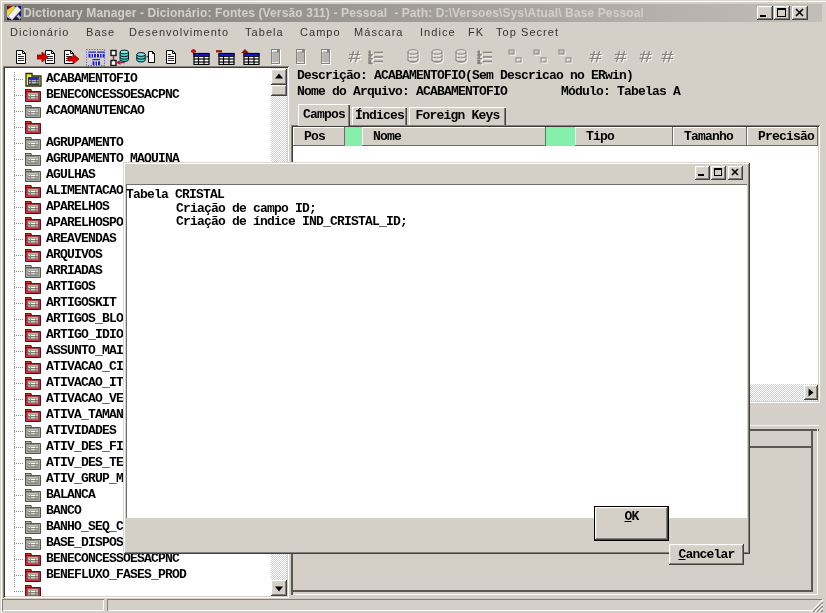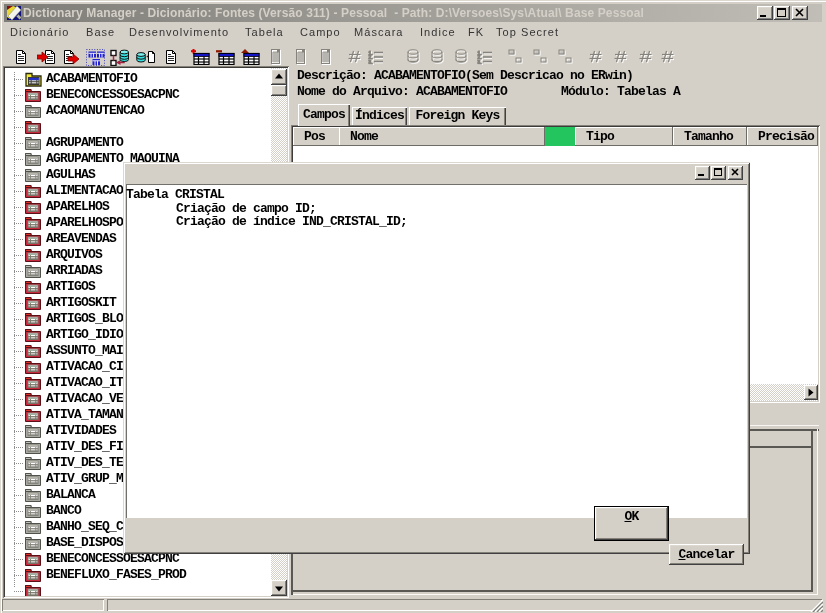--- a/index.html
+++ b/index.html
@@ -969,23 +969,23 @@
 <div class="sb" style="left:271px;top:580px;width:16px;height:16px"><svg width="16" height="16">
       <path d="M8 11.5 l4 -5 h-8 z" fill="#000"></path>
     </svg></div>
 <div class="tl" style="left:297px;top:68px">Descrição: ACABAMENTOFIO(Sem Descricao no ERwin)</div>
 <div class="tl" style="left:297px;top:84px">Nome do Arquivo: ACABAMENTOFIO</div>
 <div class="tl" style="left:561px;top:84px">Módulo: Tabelas A</div>
 <div class="tab" style="left:298px;top:104px;width:52px;height:22px;line-height:22px;z-index:3">Campos</div>
 <div class="tab" style="left:352px;top:107px;width:55px;height:19px;line-height:17px">Índices</div>
 <div class="tab" style="left:409px;top:107px;width:97px;height:36px;line-height:17px">Foreign Keys</div>
 <div class="abs sunken2" style="left:291px;top:125px;width:529px;height:278px;background:#fff">
-    <div class="abs" style="left:2px;top:2px;width:525px;height:19px;background:#22c55e">
+    <div class="abs" style="left:2px;top:2px;width:525px;height:19px;background:#86efac">
       <div class="hcell" style="left:0px;width:52px">Pos</div>
-      <div class="hcell" style="left:46px;width:206px">Nome</div>
+      <div class="hcell" style="left:69px;width:184px">Nome</div>
       <div class="hcell" style="left:282px;width:98px">Tipo</div>
       <div class="hcell" style="left:380px;width:74px">Tamanho</div>
       <div class="hcell" style="left:454px;width:71px">Precisão</div>
     </div>
     <div class="abs track" style="left:2px;top:259px;width:525px;height:17px"></div>
     <div class="sb" style="left:513px;top:260px;width:14px;height:15px"><svg width="14" height="15">
         <path d="M9.5 7.5 l-5 -4 v8 z" fill="#000"></path>
       </svg></div>
   </div>
 <div class="abs" style="left:291px;top:425px;width:528px;height:1px;background:#f6f5f1"></div>

